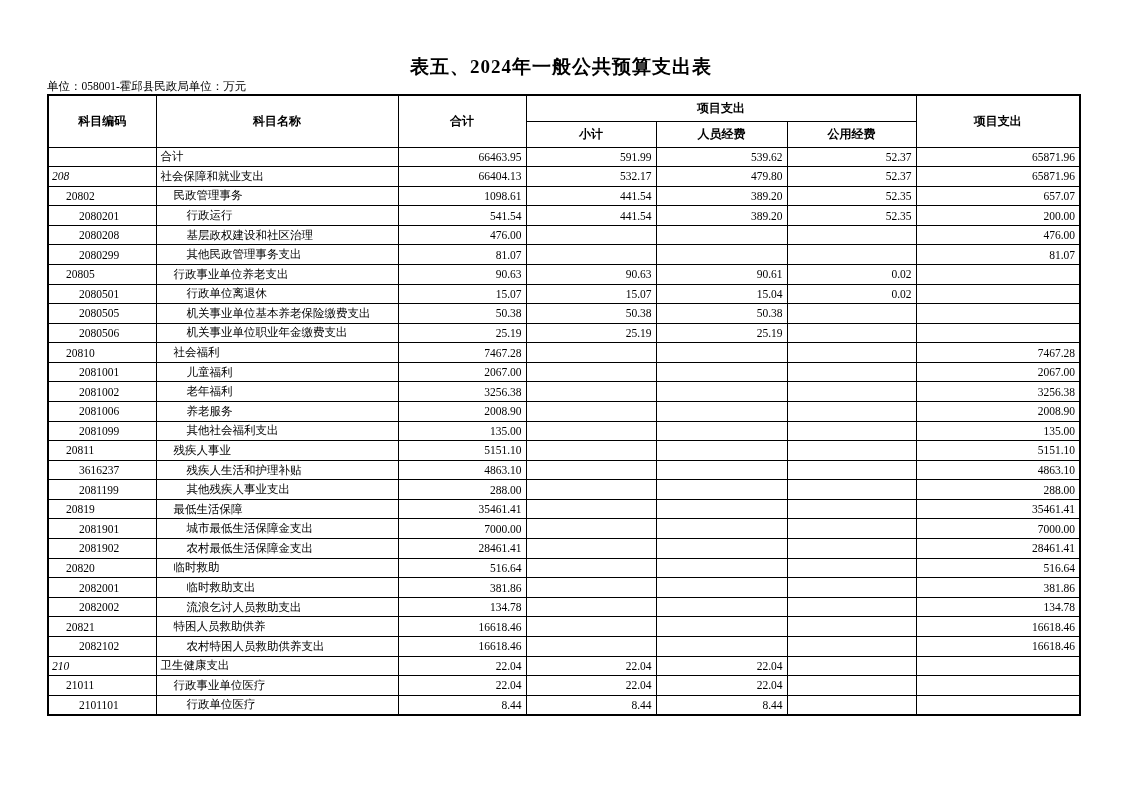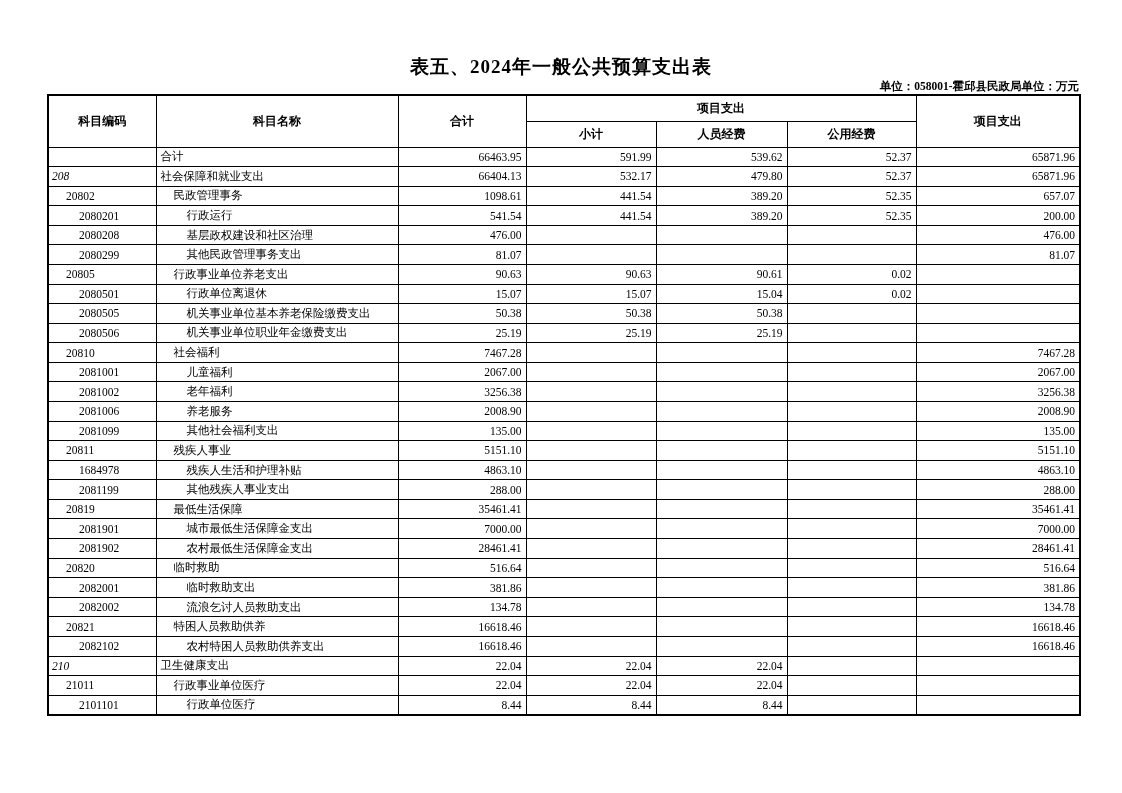--- a/index.html
+++ b/index.html
@@ -22,23 +22,22 @@
     text-align: center;
     font-size: 19px;
     font-weight: bold;
     letter-spacing: 1px;
   }
   .meta-row {
     position: absolute;
     top: 79px; left: 47px;
     width: 1032px;
     display: flex;
-    justify-content: flex-end;
+    justify-content: flex-start;
     font-size: 11.5px;
-    font-weight: bold;
   }
   table.budget {
     position: absolute;
     top: 94px; left: 47px;
     width: 1032px;
     border-collapse: collapse;
     table-layout: fixed;
     border: 2px solid #000;
   }
   table.budget th, table.budget td {
@@ -239,21 +238,21 @@
         <tr>
           <td class="code lvl1">20811</td>
           <td class="name lvl1">残疾人事业</td>
           <td class="num">5151.10</td>
           <td class="num"></td>
           <td class="num"></td>
           <td class="num"></td>
           <td class="num">5151.10</td>
         </tr>
         <tr>
-          <td class="code lvl2">1684978</td>
+          <td class="code lvl2">3616237</td>
           <td class="name lvl2">残疾人生活和护理补贴</td>
           <td class="num">4863.10</td>
           <td class="num"></td>
           <td class="num"></td>
           <td class="num"></td>
           <td class="num">4863.10</td>
         </tr>
         <tr>
           <td class="code lvl2">2081199</td>
           <td class="name lvl2">其他残疾人事业支出</td>

